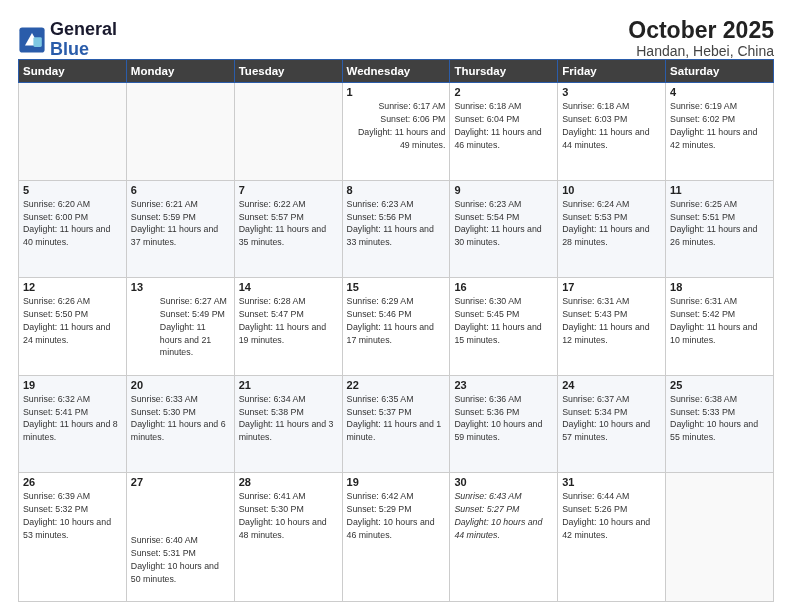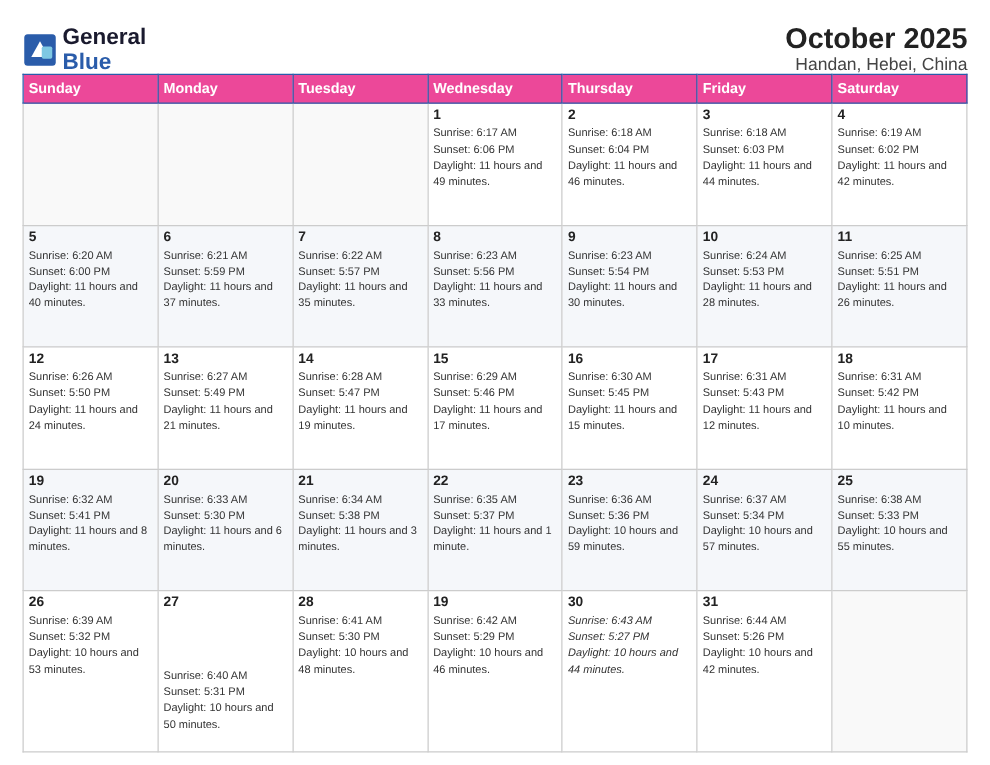--- a/index.html
+++ b/index.html
@@ -52,21 +52,21 @@
       color: #444;
     }
     .calendar {
       flex: 1;
       border: 1px solid #ccc;
       border-collapse: collapse;
       width: 100%;
       table-layout: fixed;
     }
     .calendar th {
-      background: #ec4899;
+      background: #404040;
       color: #fff;
       font-size: 11.5px;
       font-weight: bold;
       padding: 5px 4px;
       text-align: left;
       border: 1px solid #2a5caa;
     }
     .calendar td {
       vertical-align: top;
       border: 1px solid #ccc;
@@ -127,21 +127,21 @@
           <th>Saturday</th>
         </tr>
     </thead>
     <tbody id="calendar-body">
         <tr>
           <td class="empty"></td>
           <td class="empty"></td>
           <td class="empty"></td>
           <td>
             <span class="day-number">1</span>
-            <div class="day-info" style="white-space: pre-line;">Sunrise: 6:17 AM
+            <div class="day-info" style="white-space: pre-line; text-align: right;">Sunrise: 6:17 AM
 Sunset: 6:06 PM
 Daylight: 11 hours and 49 minutes.</div>
           </td>
           <td>
             <span class="day-number">2</span>
             <div class="day-info" style="white-space: pre-line;">Sunrise: 6:18 AM
 Sunset: 6:04 PM
 Daylight: 11 hours and 46 minutes.</div>
           </td>
           <td>
@@ -203,21 +203,21 @@
         </tr>
         <tr>
           <td>
             <span class="day-number">12</span>
             <div class="day-info" style="white-space: pre-line;">Sunrise: 6:26 AM
 Sunset: 5:50 PM
 Daylight: 11 hours and 24 minutes.</div>
           </td>
           <td>
             <span class="day-number">13</span>
-            <div class="day-info" style="white-space: pre-line;">Sunrise: 6:27 AM
+            <div class="day-info" style="white-space: pre-line; margin-left: 29px;">Sunrise: 6:27 AM
 Sunset: 5:49 PM
 Daylight: 11 hours and 21 minutes.</div>
           </td>
           <td>
             <span class="day-number">14</span>
             <div class="day-info" style="white-space: pre-line;">Sunrise: 6:28 AM
 Sunset: 5:47 PM
 Daylight: 11 hours and 19 minutes.</div>
           </td>
           <td>

